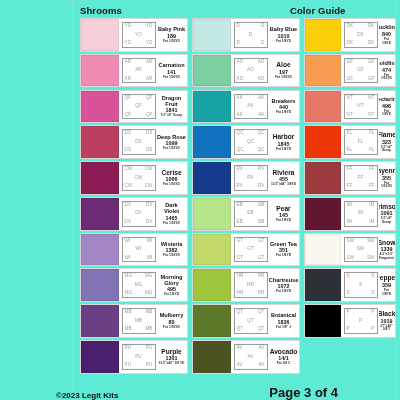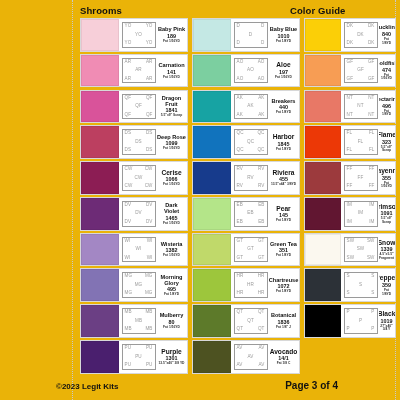--- a/index.html
+++ b/index.html
@@ -5,21 +5,21 @@
   html,body{margin:0;padding:0;}
   body{
     width:400px;height:400px;
     background:#ffffff;
     font-family:"Liberation Sans", sans-serif;
     overflow:hidden;
     position:relative;
   }
   .page{
     position:absolute;inset:0;
-    background:#eab308;
+    background:#5eead4;
   }
   
   .edge-rule{
     position:absolute;top:0;bottom:0;width:0;
     border-left:1px dotted #c9c9c9;
   }
   .edge-rule.left{left:72px;}
   .edge-rule.right{right:4px;}
 
   
@@ -100,29 +100,29 @@
     font-size:5.4px;font-weight:bold;color:#111;
     line-height:1.15;margin-top:.5px;
   }
   .msub{
     font-size:3.3px;font-weight:bold;color:#333;
     line-height:1.1;margin-top:.8px;
   }
 
   
   .footer{
-    position:absolute;left:0;right:0;bottom:9px;height:16px;
+    position:absolute;left:0;right:0;bottom:0;height:16px;
   }
   .foot-left{
     position:absolute;left:56px;bottom:0;
     font-size:8px;font-weight:bold;color:#111;
   }
   .foot-right{
     position:absolute;right:62px;bottom:0;
-    font-size:10px;font-weight:bold;color:#111;
+    font-size:13px;font-weight:bold;color:#111;
   }
 
   
   .scribble{
     position:absolute;left:300px;top:330px;width:70px;height:42px;
     pointer-events:none;opacity:.9;
   }
 </style>
 </head>
 <body>

